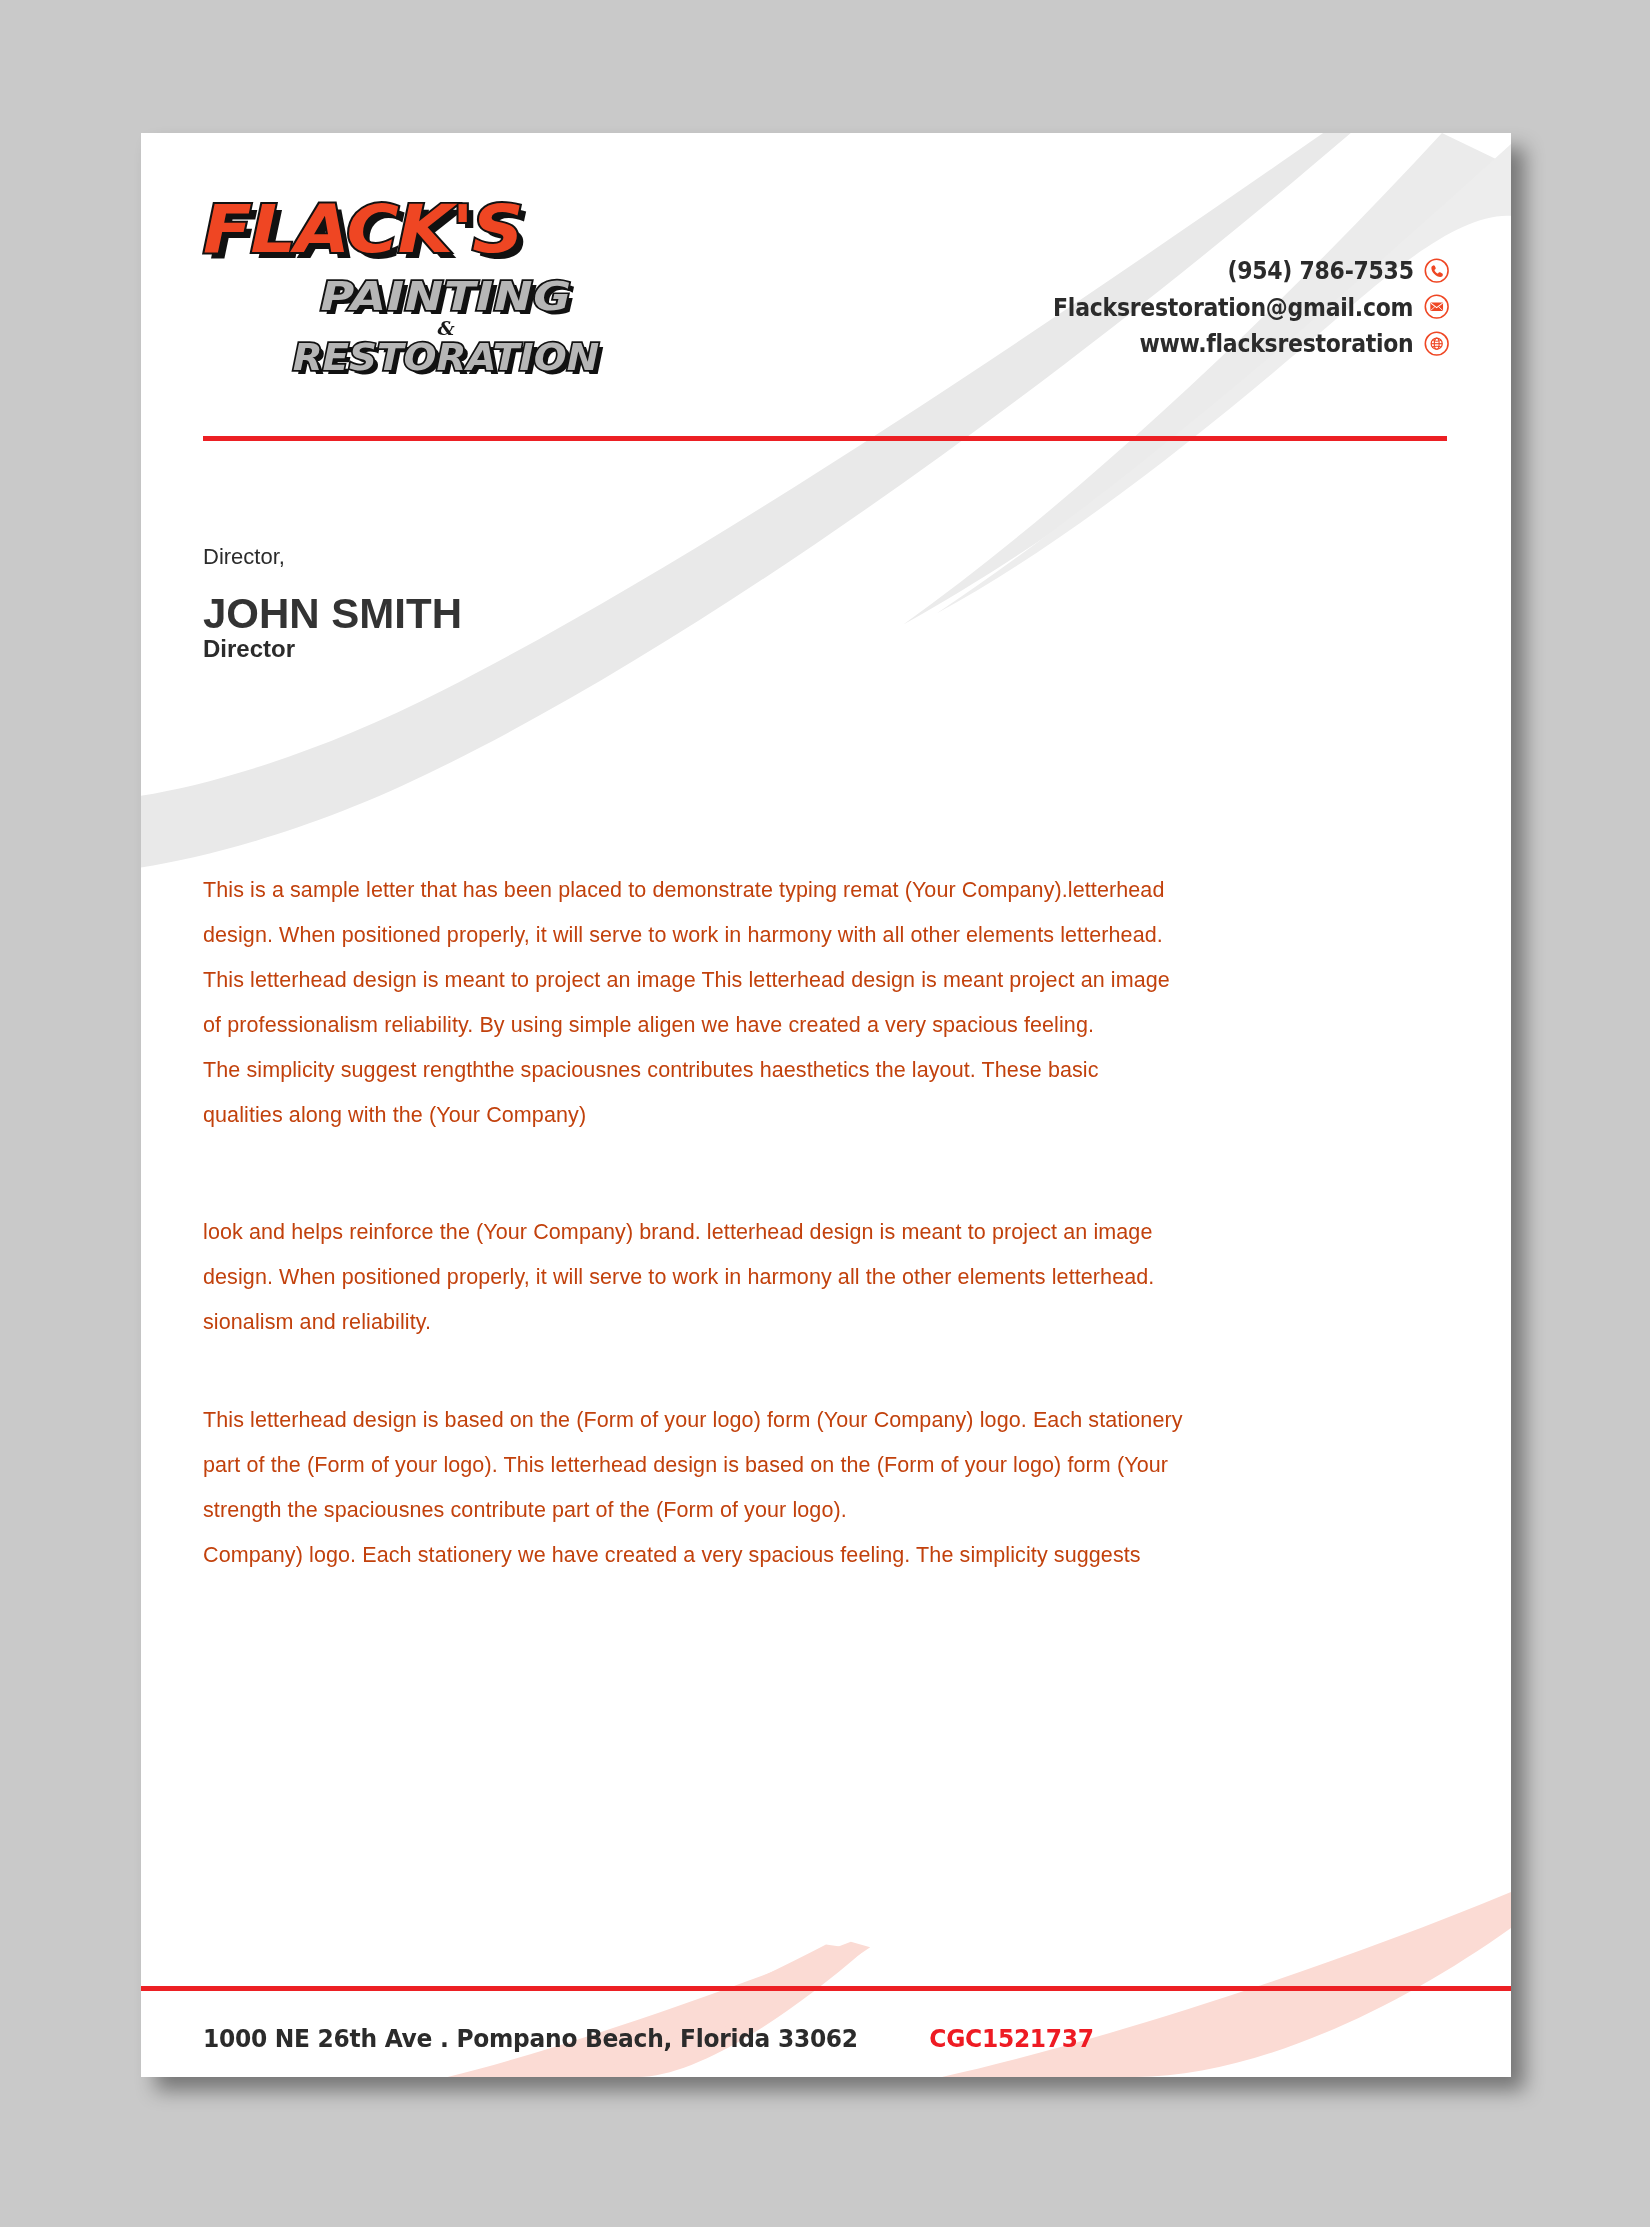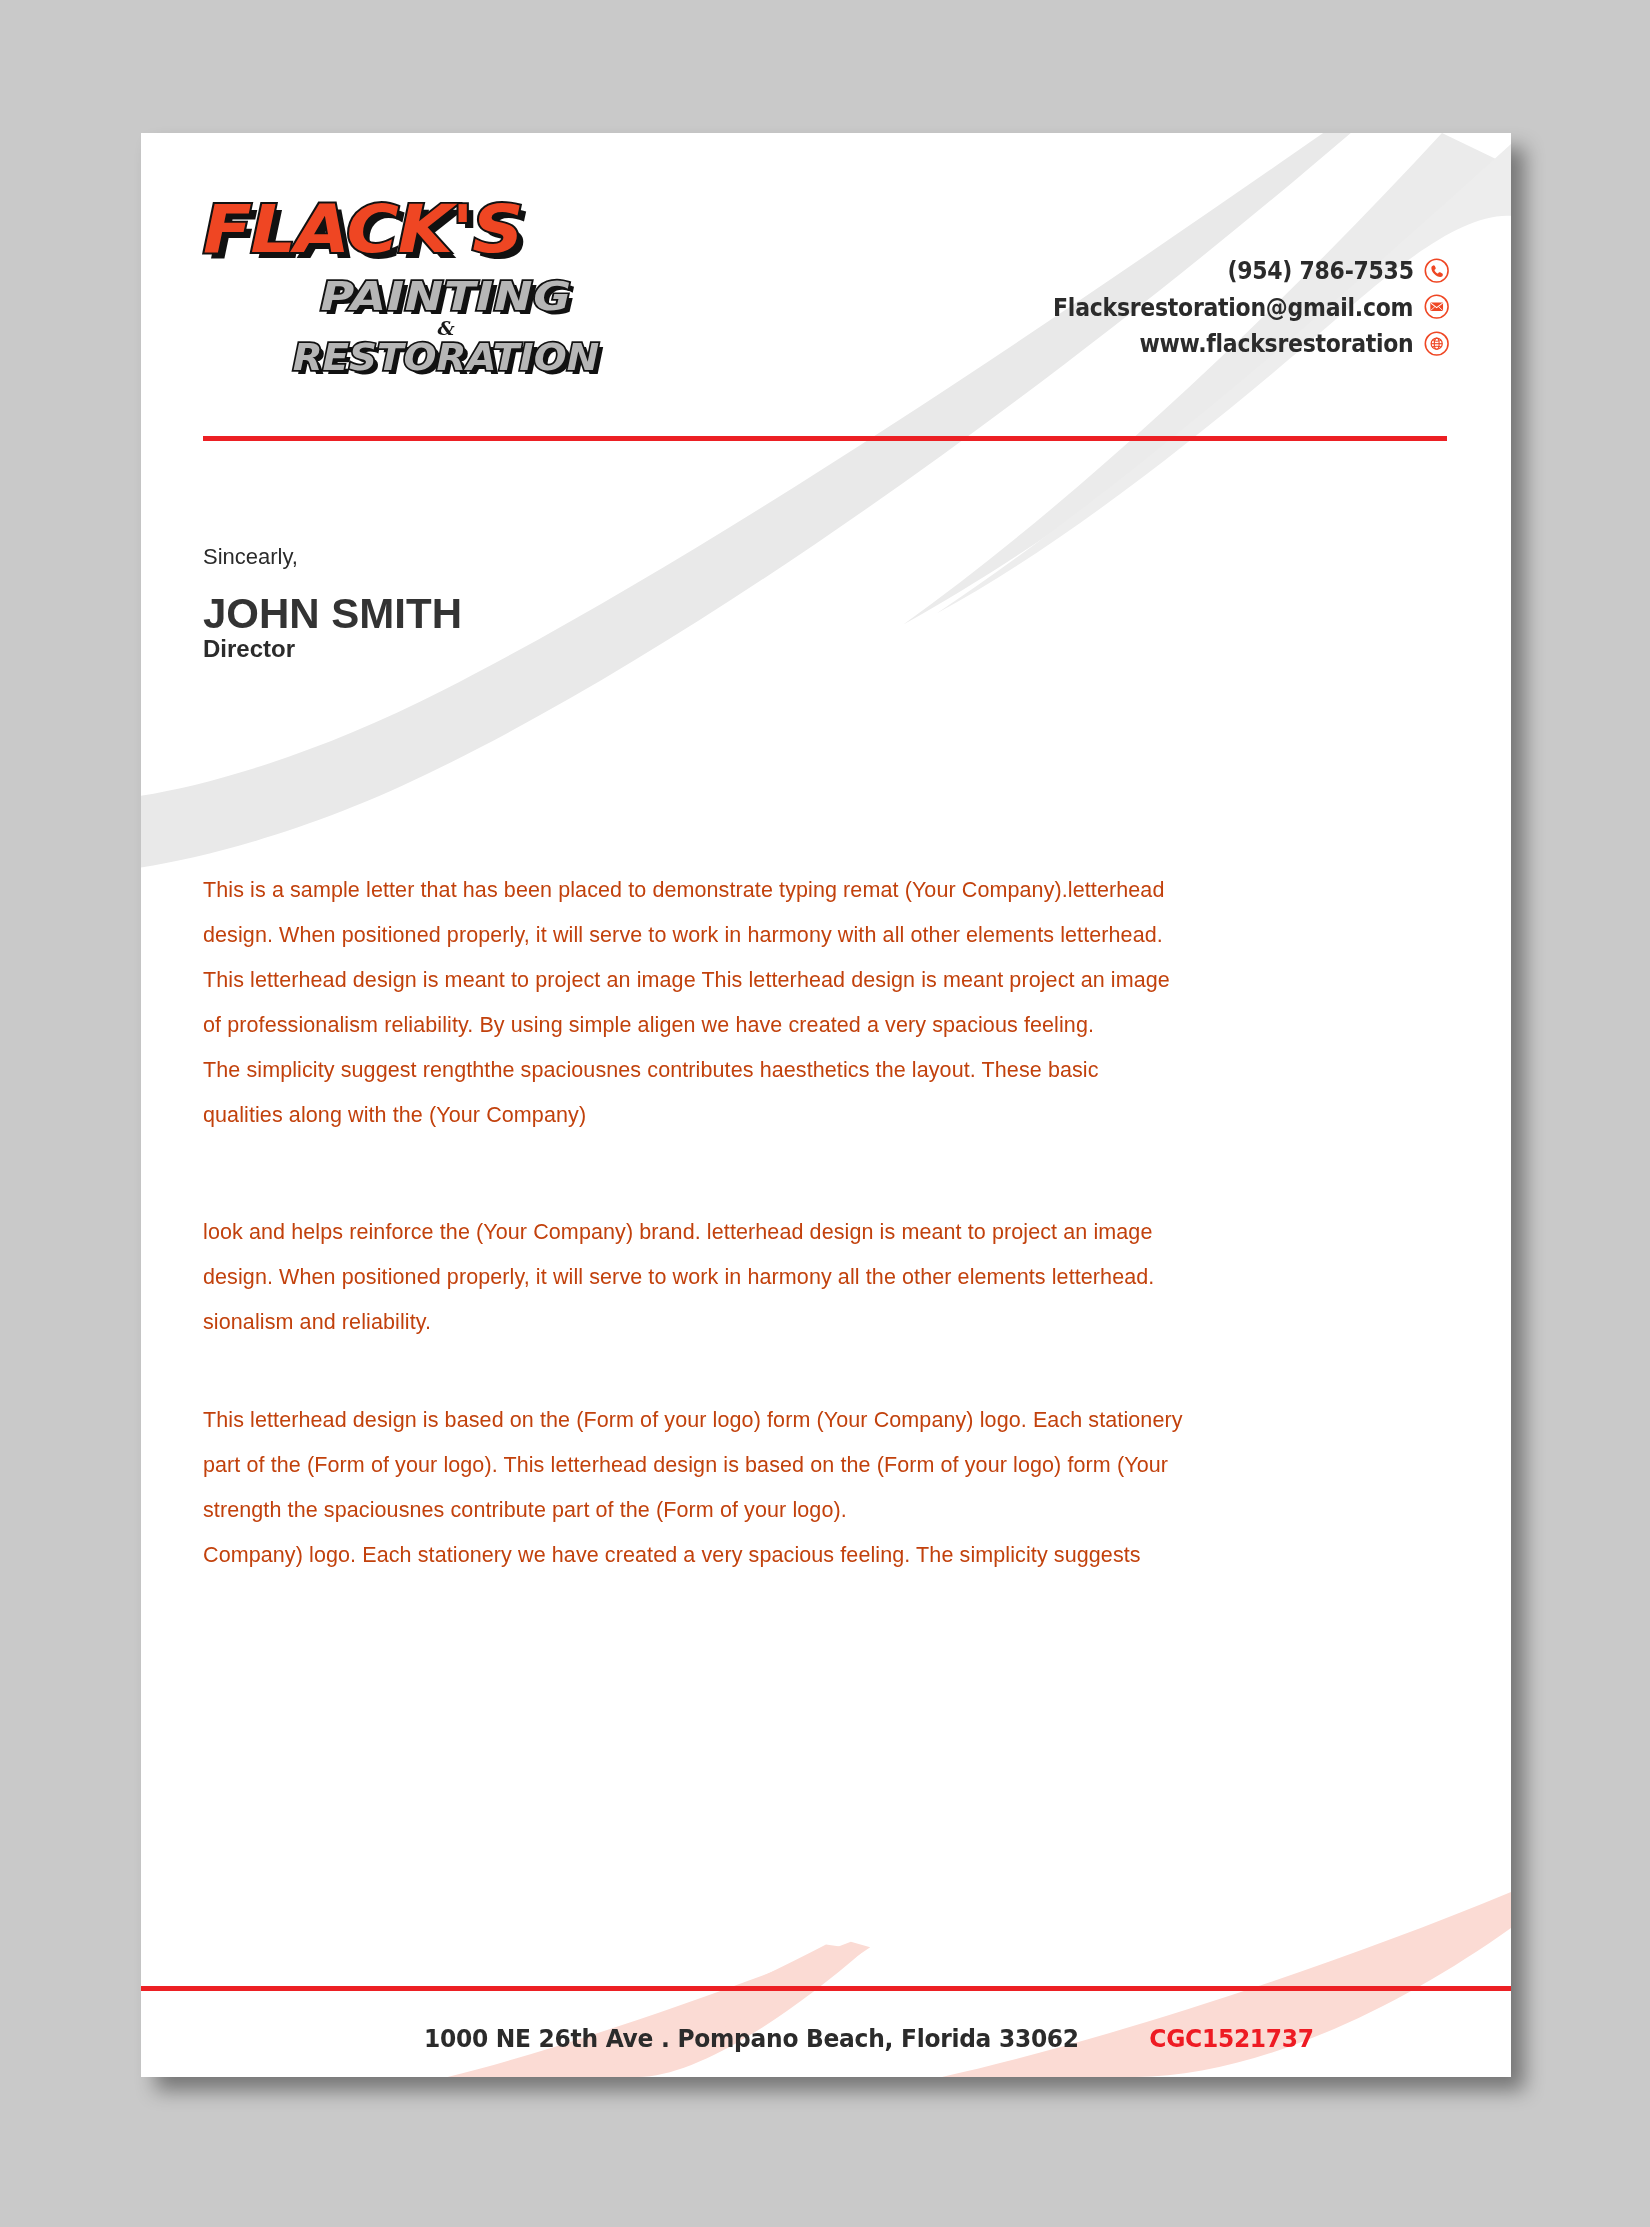--- a/index.html
+++ b/index.html
@@ -213,23 +213,22 @@
     width: 1370px;
     height: 5px;
     background: #ec2024;
   }
   #footer {
     position: absolute;
     left: 62px;
     top: 1890px;
     width: 1244px;
     display: flex;
-    justify-content: center;
+    justify-content: flex-start;
     align-items: baseline;
-    margin-left: 44px;
   }
   .footer-address {
     font-family: "DejaVu Sans", sans-serif;
     font-size: 25.4px;
     font-weight: bold;
     color: #2b2b2b;
     letter-spacing: -0.3px;
     transform: scaleX(0.92);
     transform-origin: left center;
     white-space: nowrap;
@@ -303,21 +302,21 @@
         </svg>
       </div>
 
     </div>
 
     <div id="header-rule"></div>
   </div>
 
   <div id="content">
 
-    <div class="salutation">Sincearly,</div>
+    <div class="salutation">Director,</div>
     <div class="signer-name">JOHN SMITH</div>
     <div class="signer-title">Director</div>
 
     <div class="para" id="para1">
       <span class="ln">This is a sample letter that has been placed to demonstrate typing remat (Your Company).letterhead</span>
       <span class="ln">design. When positioned properly, it will serve to work in harmony with all other elements letterhead.</span>
       <span class="ln">This letterhead design is meant to project an image  This letterhead design is meant project an image</span>
       <span class="ln">of professionalism reliability. By using simple aligen we have created a very spacious feeling.</span>
       <span class="ln">The simplicity suggest  rengththe spaciousnes contributes haesthetics the layout. These basic</span>
       <span class="ln">qualities along with the (Your Company)</span>

